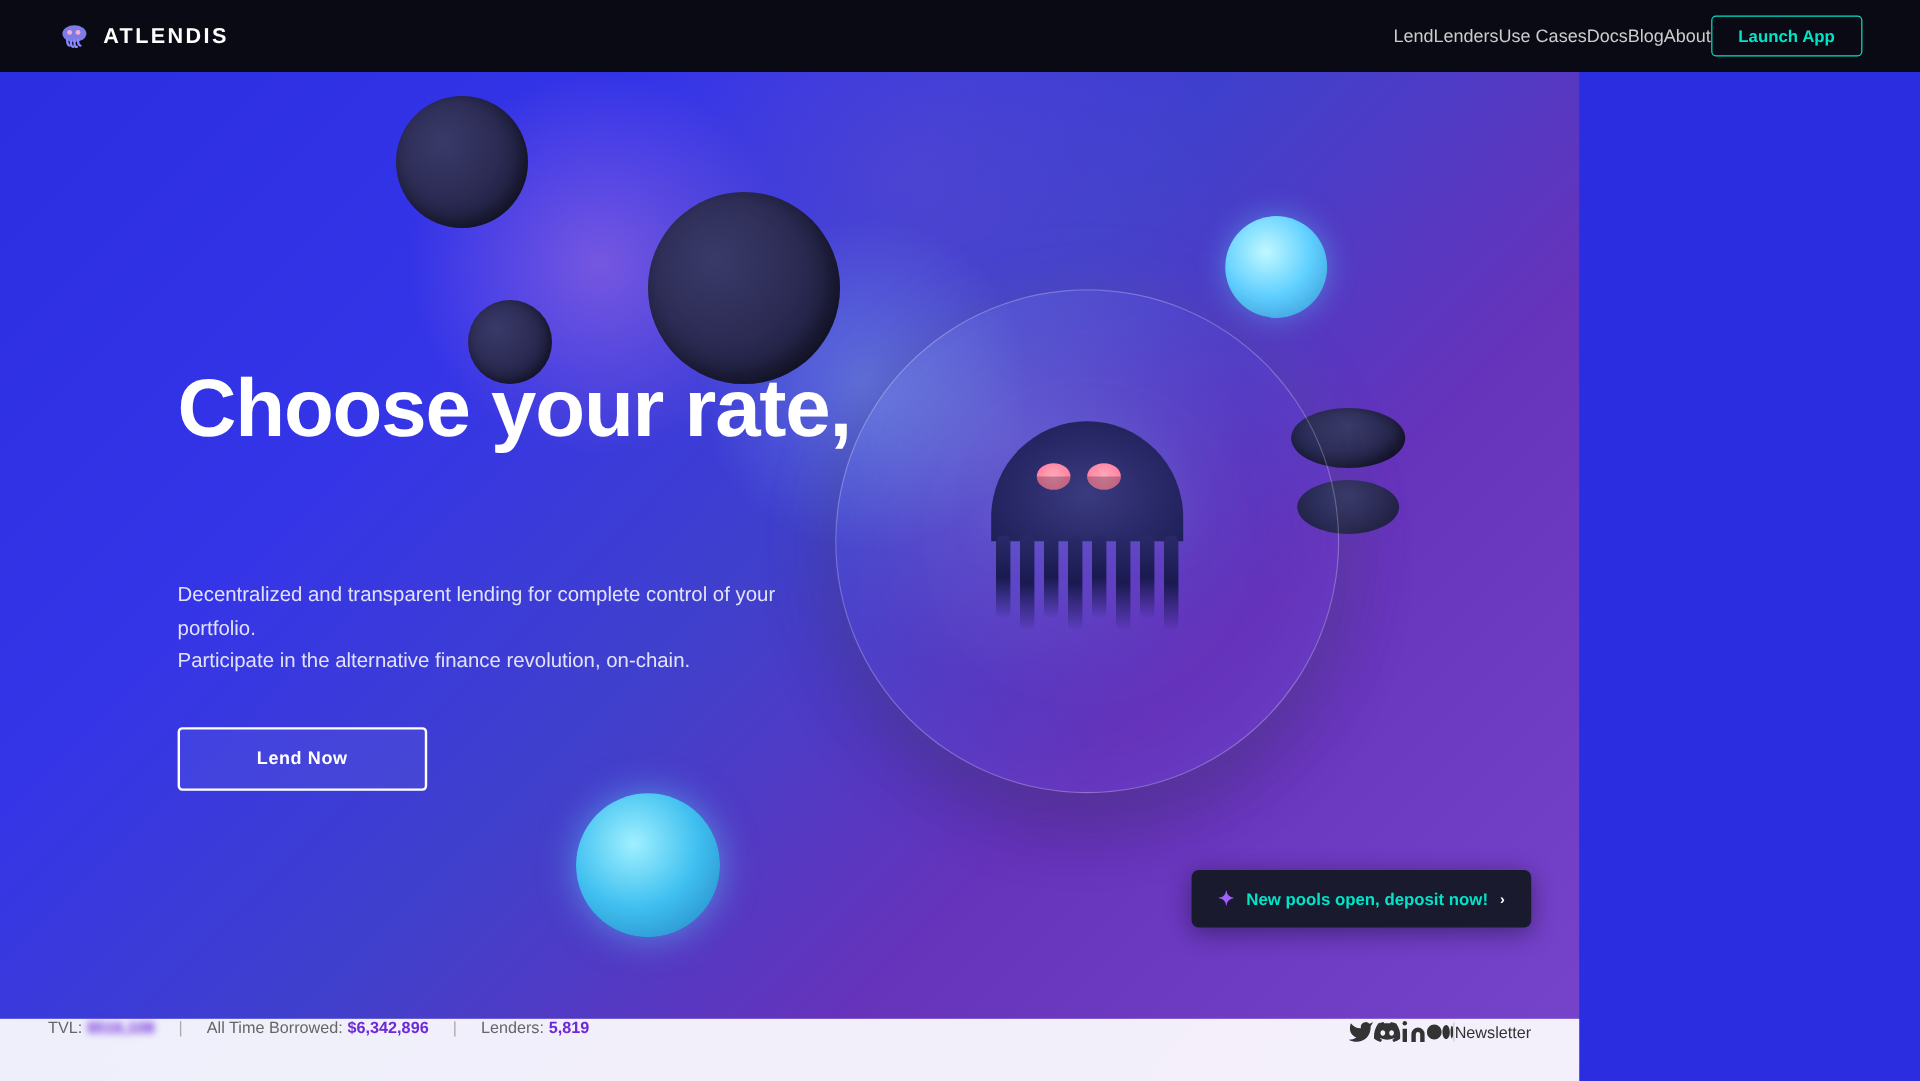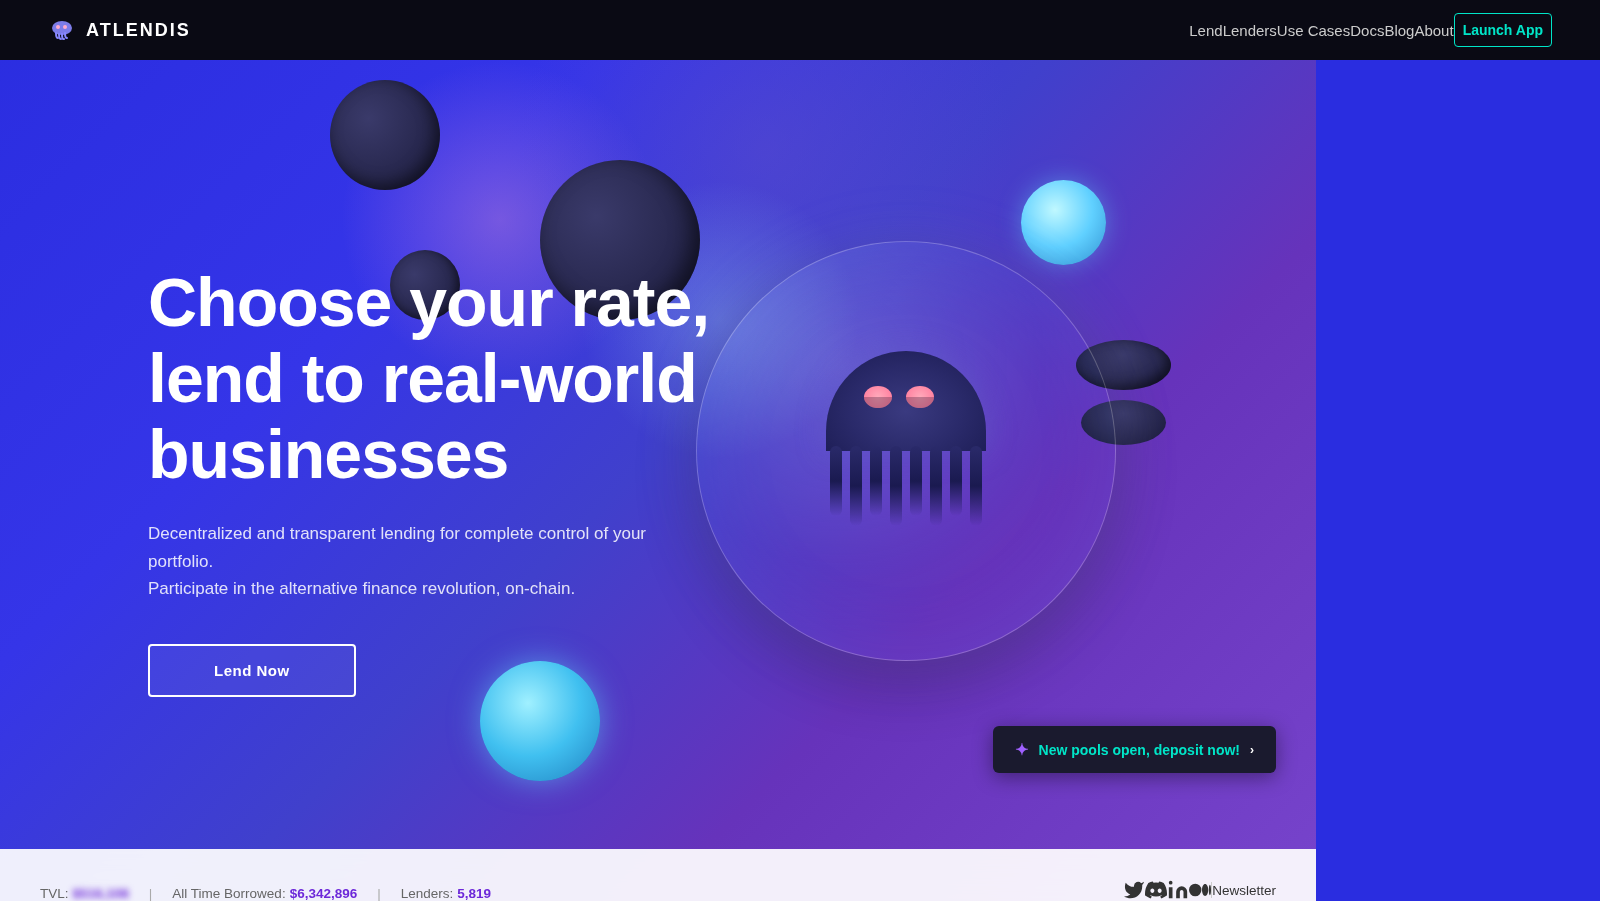--- a/index.html
+++ b/index.html
@@ -23,21 +23,21 @@
       display: flex; align-items: center; 
     }
     .nav-link {
       color: #ccc; font-size: 15px; text-decoration: none; cursor: pointer;
       background: none; border: none;
     }
     .launch-app-btn {
       border: 1.5px solid #00e5c8;
       background: transparent;
       color: #00e5c8;
-      padding: 8px 8px;
+      padding: 8px 22px;
       font-size: 14px;
       font-weight: 600;
       cursor: pointer;
       border-radius: 4px;
     }
 
     
     .hero {
       position: relative;
       width: 1316px;
@@ -233,21 +233,21 @@
     .notify-badge .star { color: #a060ff; font-size: 16px; }
     .notify-badge .arrow { color: #fff; font-size: 12px; }
 
     
     .bottom-bar {
       position: absolute;
       bottom: 0; left: 0; right: 0;
       height: 52px;
       background: rgba(255,255,255,0.92);
       backdrop-filter: blur(10px);
-      display: flex; align-items: flex-end; justify-content: space-between;
+      display: flex; align-items: flex-start; justify-content: space-between;
       padding: 0 40px;
       z-index: 50;
     }
     .bottom-stats {
       display: flex; align-items: center; gap: 0;
       font-size: 13.5px; color: #333; font-weight: 500;
     }
     .stat-item {
       display: flex; align-items: center;
     }
@@ -333,21 +333,21 @@
         <div class="tentacle"></div>
         <div class="tentacle"></div>
         <div class="tentacle"></div>
       </div>
     </div>
   </div>
 
   <div class="hero-content">
     <h1 class="hero-headline">
       <span>Choose your rate,</span><br>
-      <span>lend to real-world businesses</span><br>
+      <br>
     </h1>
     <p class="hero-sub">
       <span>Decentralized and transparent lending for complete control of your portfolio.</span><br>
       <span>Participate in the alternative finance revolution, on-chain.</span>
     </p>
     <button class="lend-now-btn">Lend Now</button>
   </div>
 
   <div class="notify-badge">
     <span class="star">✦</span>

